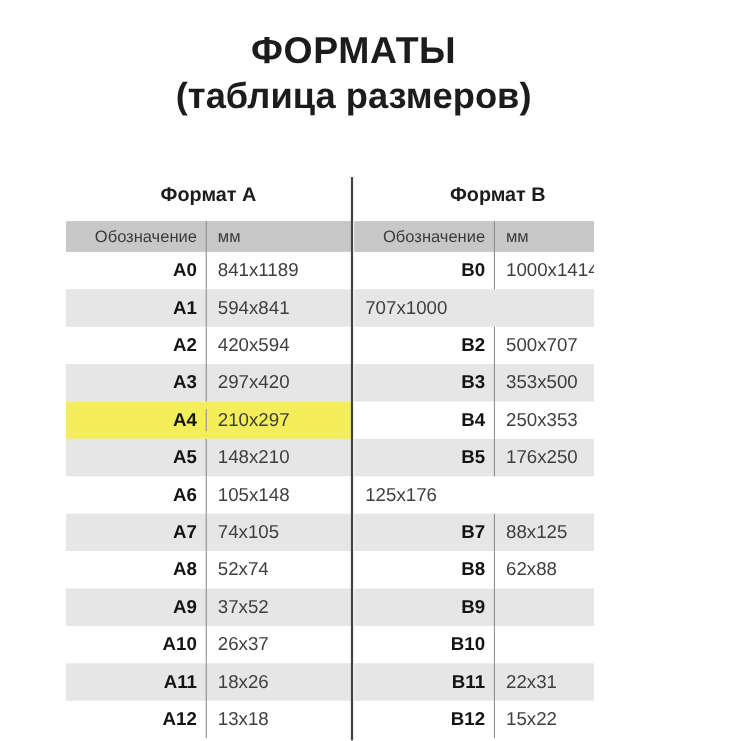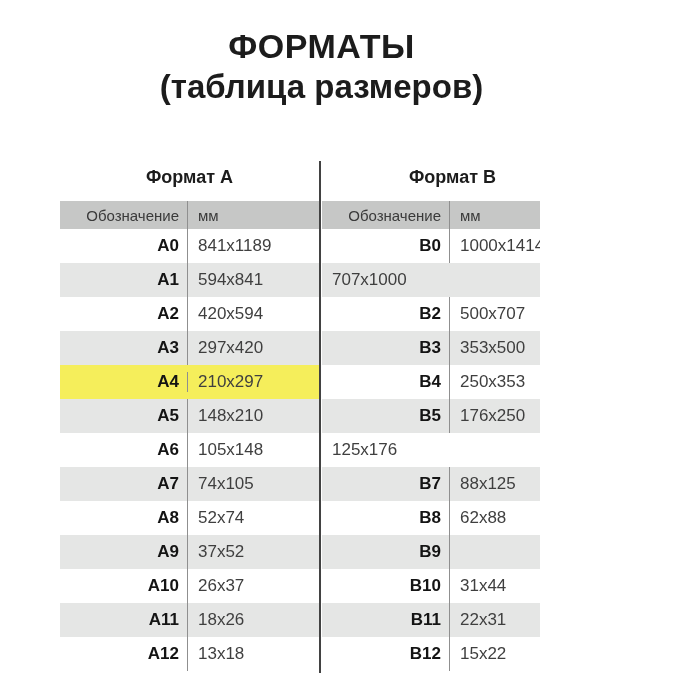--- a/index.html
+++ b/index.html
@@ -211,21 +211,20 @@
           </div>
           <div class="row">
             <div class="cell-d">B8</div>
             <div class="cell-v">62x88</div>
           </div>
           <div class="row stripe">
             <div class="cell-d">B9</div>
           </div>
           <div class="row">
             <div class="cell-d">B10</div>
-            <div class="cell-v">31x44</div>
           </div>
           <div class="row stripe">
             <div class="cell-d">B11</div>
             <div class="cell-v">22x31</div>
           </div>
           <div class="row">
             <div class="cell-d">B12</div>
             <div class="cell-v">15x22</div>
           </div>
         </div>

